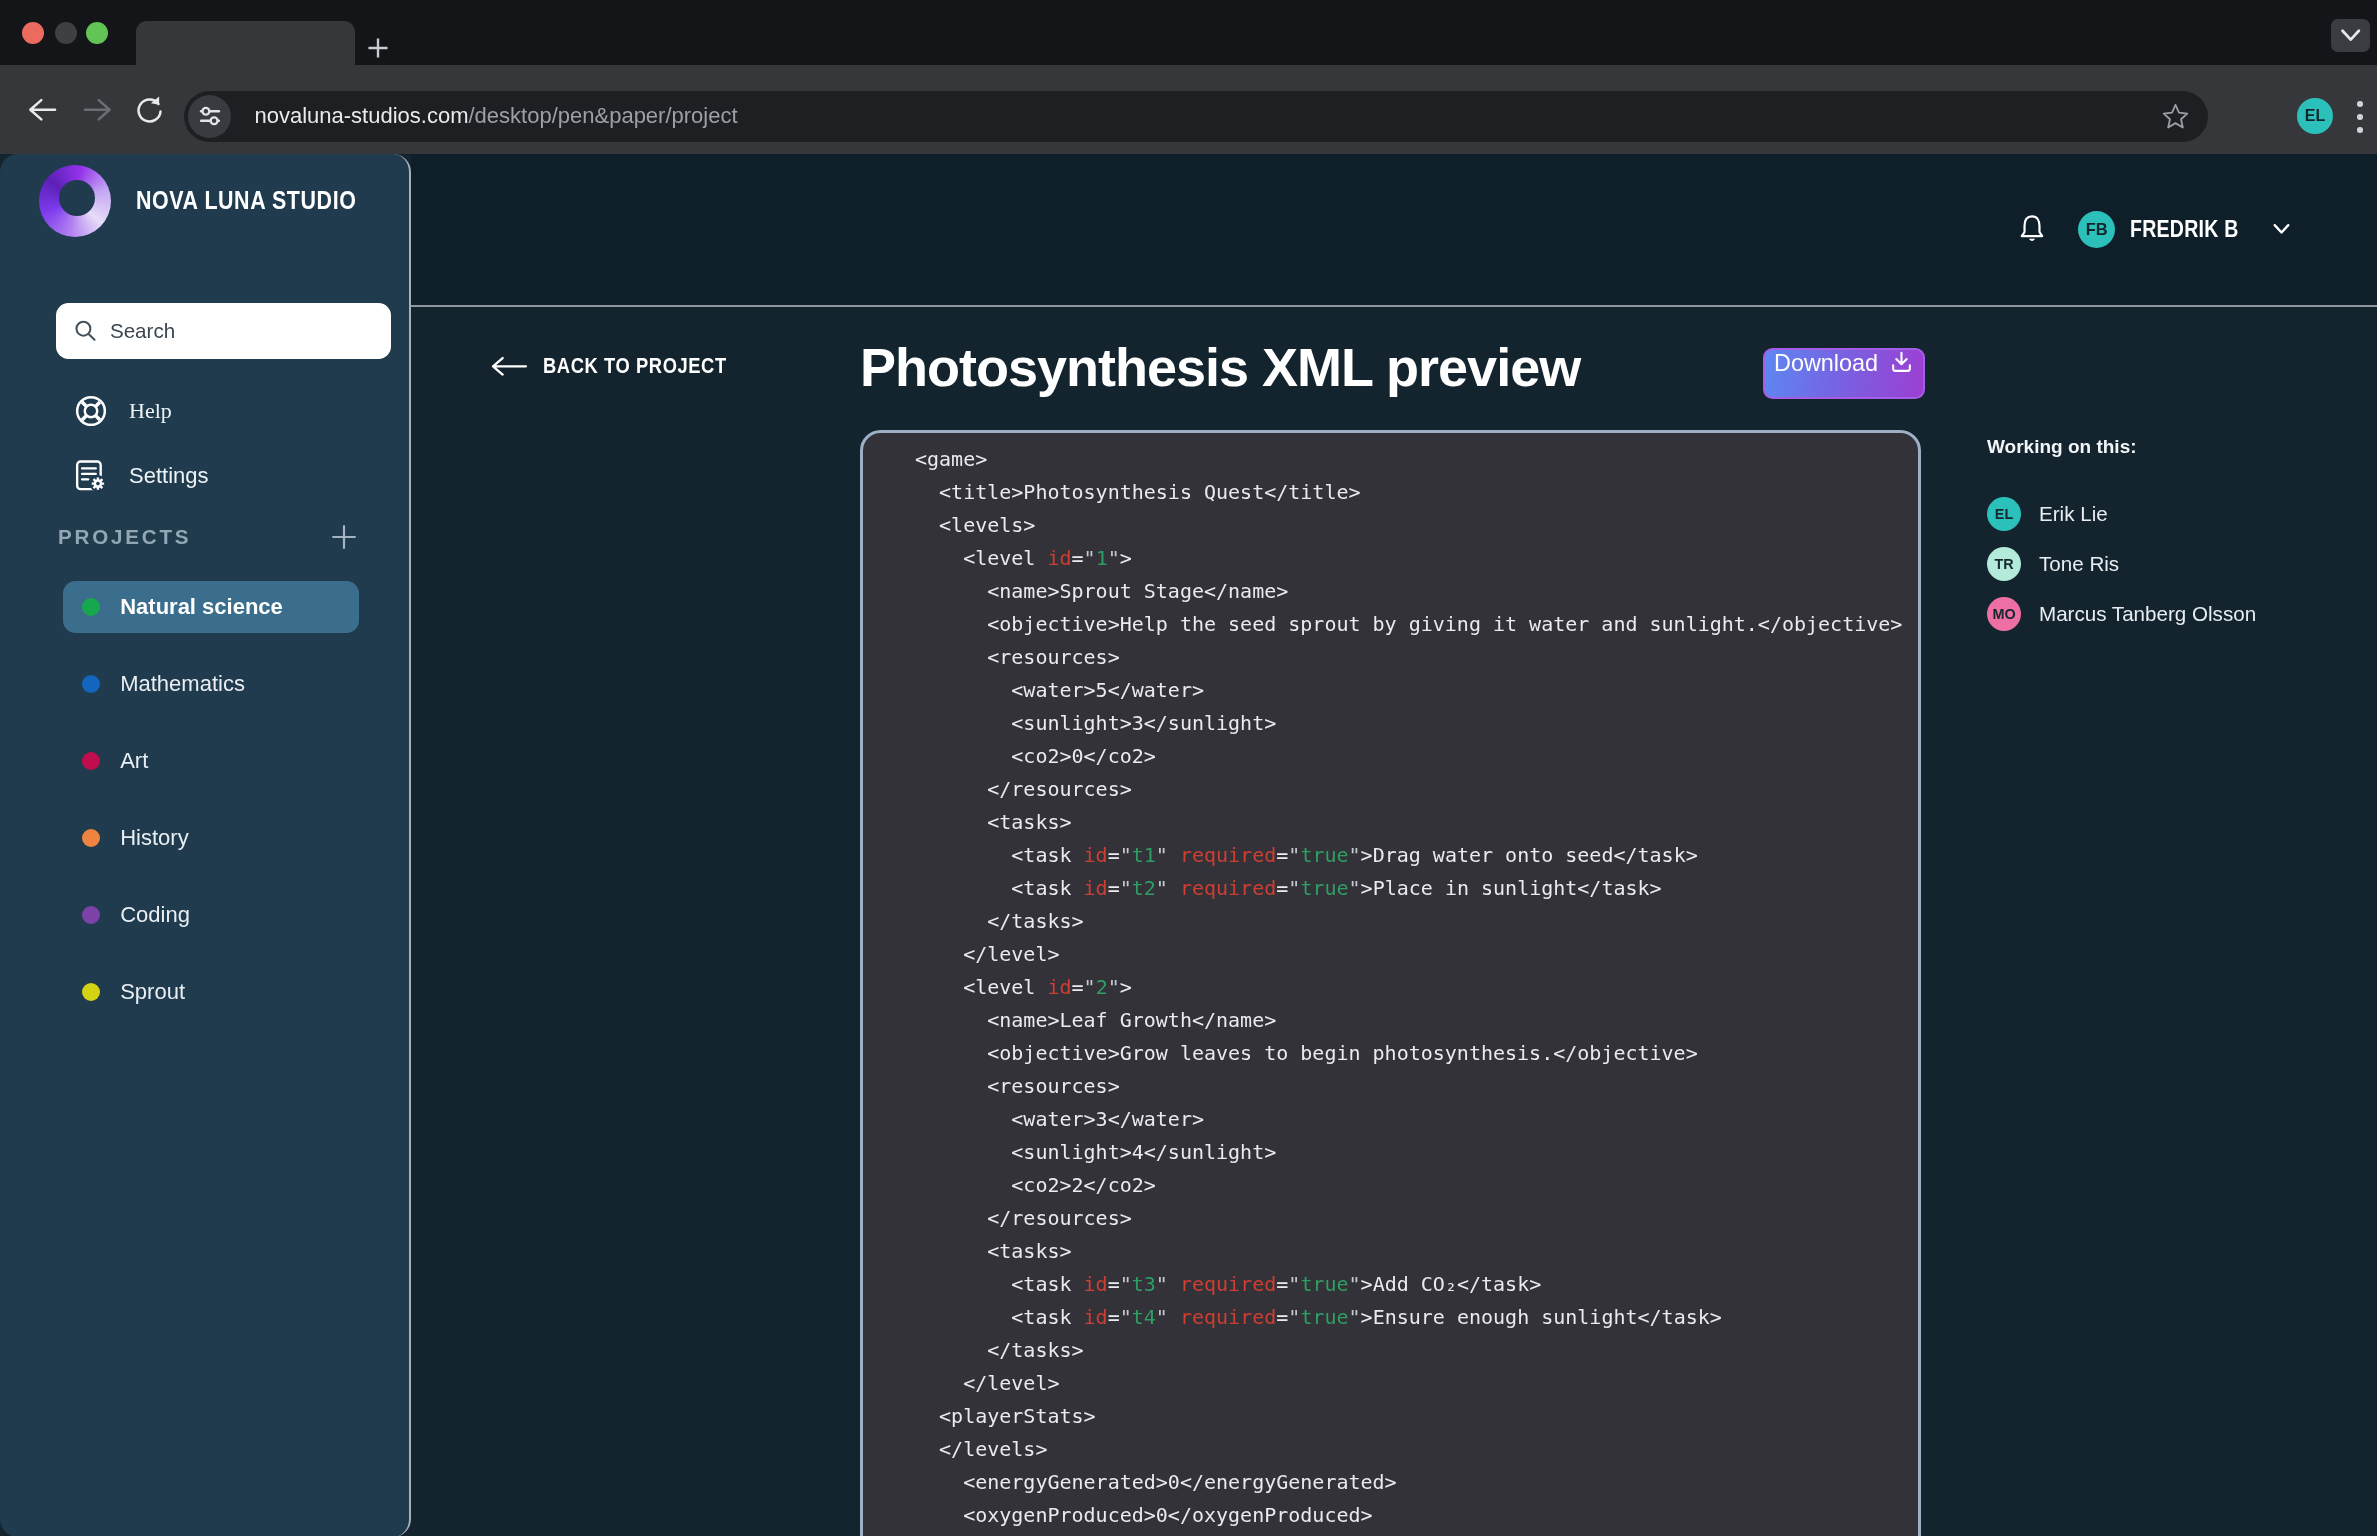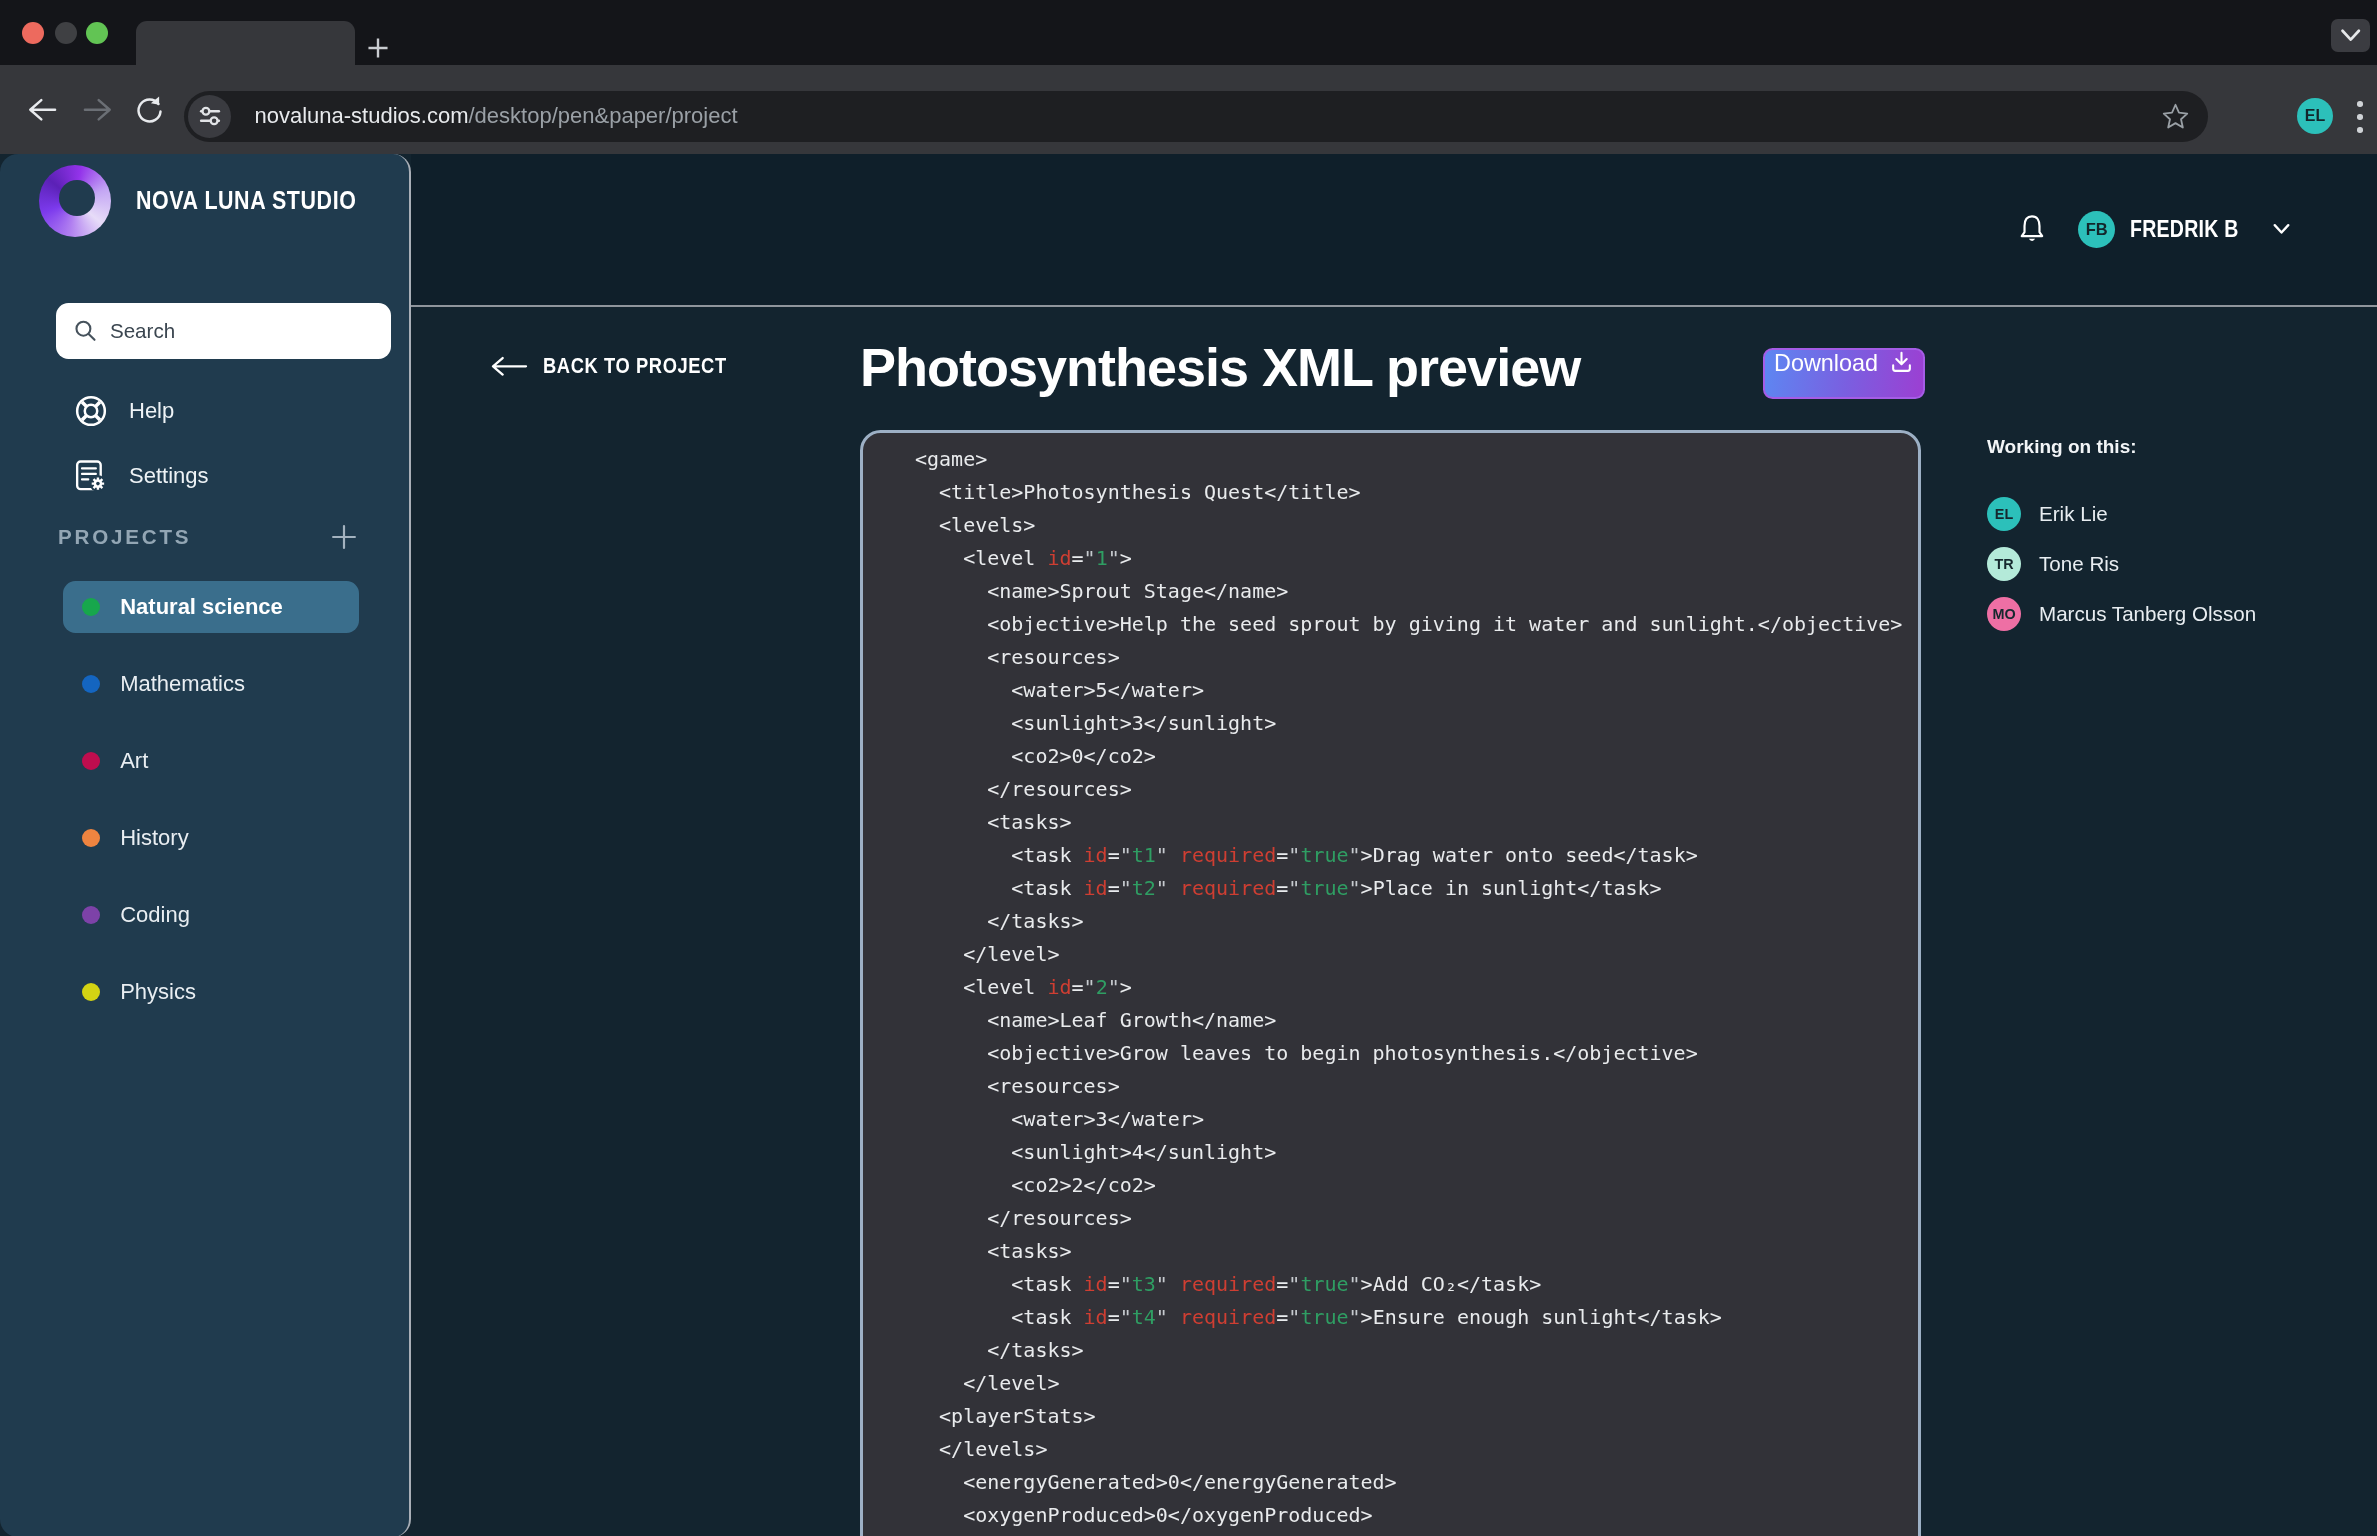--- a/index.html
+++ b/index.html
@@ -46,21 +46,21 @@
          border-radius:50%; background:#203b4e; }
   .brand { position:absolute; left:136px; top:27.5px; line-height:36px; font-size:25.5px; font-weight:700;
          color:#ffffff; letter-spacing:0.7px; transform:scaleX(.84); transform-origin:left center; white-space:nowrap; }
   .searchbox { position:absolute; left:56px; top:149px; width:335px; height:56px; background:#ffffff;
          border-radius:12.4px; display:flex; align-items:center; padding-left:16.5px; gap:12.4px; }
   .searchbox input { border:none; outline:none; background:transparent; font-size:20.6px; color:#202a33;
          width:248px; font-family:"Liberation Sans", sans-serif; }
   .searchbox input::placeholder { color:#3b4650; opacity:1; }
   .nav-row { position:absolute; left:73px; height:48px; display:flex; align-items:center; gap:20px; }
   .nav-row .lbl { font-size:22px; color:#eef3f6; }
-  .nav-help { top:233px; } .nav-settings { top:298px; }
+  .nav-help { top:233px;font-family:Liberation Serif, serif; } .nav-settings { top:298px; }
   .proj-head { position:absolute; left:58px; top:366px; line-height:33px; font-size:20.6px; font-weight:700;
          letter-spacing:2.8px; color:#93a6b4; }
   .proj-plus { position:absolute; left:329px; top:368px; width:30px; height:30px; }
   .projects { position:absolute; left:63px; top:427px; width:296px; }
   .project-row { height:52px; margin-bottom:25px; border-radius:12.4px; display:flex; align-items:center;
          padding-left:18.6px; gap:20px; }
   .project-row .dot { width:18.6px; height:18.6px; border-radius:50%; flex:0 0 auto; }
   .project-row .plabel { font-size:22px; color:#e9eef2; white-space:nowrap; }
   .project-row.selected { background:#3a6e8c; }
   .project-row.selected .plabel { color:#ffffff; font-weight:700; }
@@ -223,21 +223,21 @@
         <div class="project-row">
           <span class="dot" style="background: rgb(238, 132, 64);"></span>
           <span class="plabel">History</span>
         </div>
         <div class="project-row">
           <span class="dot" style="background: rgb(125, 66, 168);"></span>
           <span class="plabel">Coding</span>
         </div>
         <div class="project-row">
           <span class="dot" style="background: rgb(211, 211, 19);"></span>
-          <span class="plabel">Physics</span>
+          <span class="plabel">Sprout</span>
         </div>
       </div>
   </aside>
 
   <main class="main">
     <div class="topbar">
       <span class="bell-wrap">
         <svg width="32" height="34" viewBox="0 0 46 50">
           <path d="M23 5 C15 5 12 11.5 12 19 L12 28 L8 34 H38 L34 28 L34 19 C34 11.5 31 5 23 5 Z" fill="none" stroke="#ffffff" stroke-width="3.2" stroke-linejoin="round"></path>
           <path d="M18.5 38 A4.8 4.8 0 0 0 27.5 38 Z" fill="#ffffff"></path>

